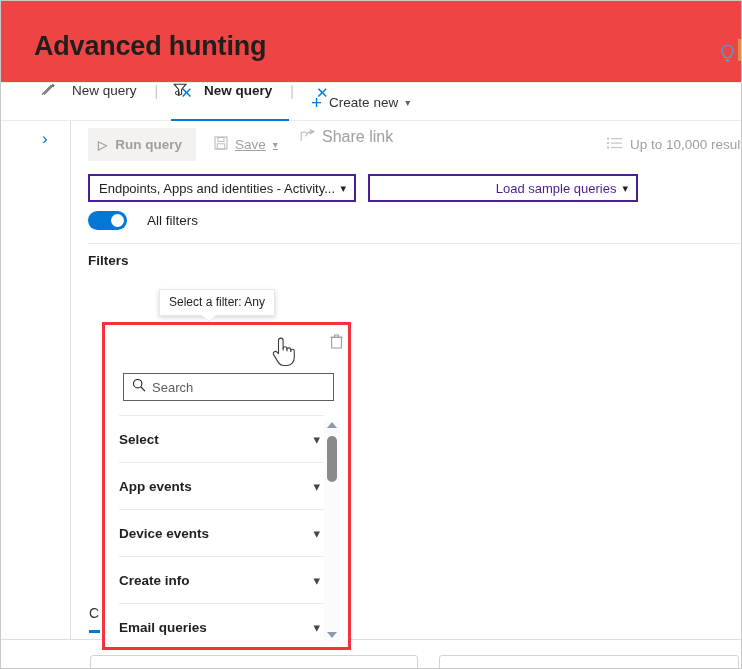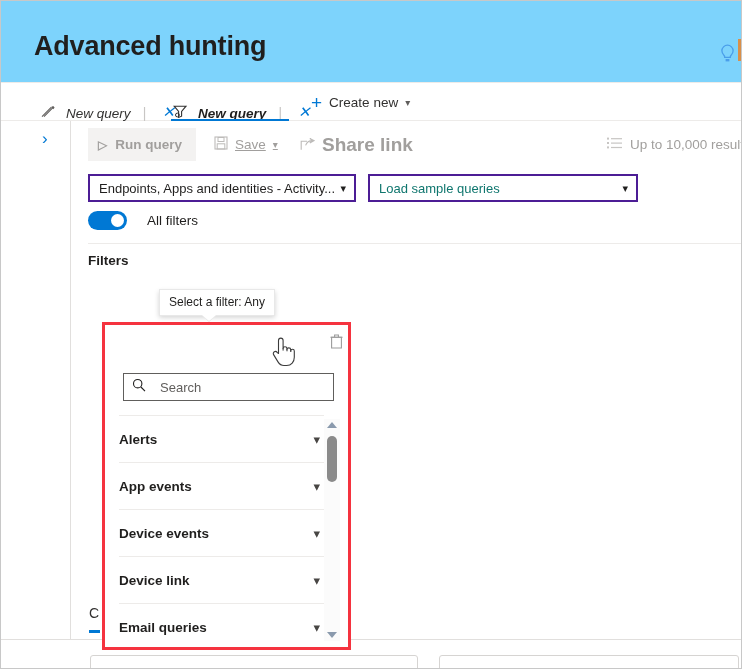--- a/index.html
+++ b/index.html
@@ -14,21 +14,21 @@
     width: 742px; height: 669px;
     background: #ffffff;
     border: 1px solid #c8c8c8;
     overflow: hidden;
   }
 
   
   .page-header {
     position: absolute; left: 0; top: 0; width: 741px; height: 82px;
     border-bottom: 1px solid #edebe9;
-    background: #7dd3fc;
+    background: #ef4444;
   }
   .page-title {
     position: absolute; left: 33px; top: 30px;
     font-size: 27px; font-weight: 700; color: #201f1e;
     letter-spacing: -0.2px;
   }
   .lightbulb-btn {
     position: absolute; left: 714px; top: 40px;
     width: 24px; height: 24px;
     display: flex; align-items: center; justify-content: center;
@@ -38,24 +38,23 @@
     width: 5px; height: 22px; background: #d9904a;
   }
 
   
   .tabbar {
     position: absolute; left: 0; top: 82px; width: 741px; height: 38px;
     border-bottom: 1px solid #edebe9; background: #fff;
   }
   .tab {
     position: absolute; top: 0; height: 38px;
-    display: flex; align-items: flex-end; gap: 10px;
+    display: flex; align-items: flex-start; gap: 16px;
     font-size: 13.5px; color: #323130;
     padding: 0 2px;
-    font-style: italic;
   }
   .tab-1 { left: 38px; }
   .tab-2 { left: 170px; }
   .tab.active .tab-label { font-weight: 700; color: #201f1e; }
   .tab-underline {
     position: absolute; left: 170px; top: 36px; width: 118px; height: 2.5px;
     background: #0078d4;
   }
   .tab-sep {
     color: #c8c6c4; font-size: 14px; margin: 0 2px;
@@ -97,41 +96,41 @@
     font-size: 13.5px; font-weight: 700; color: #a19f9d;
   }
   .play-icon { font-size: 12px; color: #a19f9d; }
   .save-btn {
     position: absolute; left: 142px; top: 7px; height: 33px;
     display: flex; align-items: center; gap: 7px;
     font-size: 13.5px; color: #a19f9d; text-decoration: underline;
   }
   .share-btn {
     position: absolute; left: 228px; top: 7px; height: 33px;
-    display: flex; align-items: center; gap: 7px;
-    font-size: 19px; color: #a19f9d; font-weight: bold;
+    display: flex; gap: 7px;
+    font-size: 16px; color: #a19f9d;
   }
   .results-limit {
     position: absolute; left: 535px; top: 7px; height: 33px;
     display: flex; align-items: center; gap: 8px;
     font-size: 13.5px; color: #a19f9d; white-space: nowrap;
   }
 
   
   .sel {
     position: absolute; height: 28px;
     border: 2px solid #4c1d95; background: #fff;
     display: flex; align-items: center;
     font-size: 13px; color: #201f1e;
     padding: 0 8px 0 9px;
   }
   .sel-scope { left: 16px; top: 53px; width: 268px; }
   .sel-samples { left: 296px; top: 53px; width: 270px; }
   .sel-text { flex: 1; overflow: hidden; white-space: nowrap; text-overflow: clip; }
-  .sel-text.ph { color: #0f766e; }
+  .sel-text.ph { color: #4c1d95; text-align: right; }
   .sel-chev { color: #201f1e; font-size: 11px; margin-left: 6px; }
 
   
   .toggle-row {
     position: absolute; left: 16px; top: 90px;
     display: flex; align-items: center; gap: 20px;
   }
   .toggle {
     width: 39px; height: 19px; border-radius: 10px; background: #0078d4;
     position: relative;
@@ -217,21 +216,21 @@
   }
   .trash-btn {
     position: absolute; left: 222px; top: 6px;
     width: 18px; height: 20px;
     display: flex; align-items: center; justify-content: center;
   }
   .search-wrap {
     position: absolute; left: 18px; top: 48px;
     width: 211px; height: 28px;
     border: 1px solid #605e5c; background: #fff;
-    display: flex; align-items: center; padding-left: 8px; gap: 14px;
+    display: flex; align-items: center; padding-left: 8px; gap: 6px;
   }
   .search-ph {
     font-size: 13px; color: #605e5c; position: relative;
   }
 
   .opt-list {
     position: absolute; left: 14px; top: 90px; width: 205px;
   }
   .opt {
     position: relative; height: 47px;
@@ -423,33 +422,33 @@
         <svg width="14" height="14" viewBox="0 0 14 14" aria-hidden="true">
           <circle cx="5.7" cy="5.7" r="4.2" fill="none" stroke="#201f1e" stroke-width="1.1"></circle>
           <path d="M8.9 9 L13 13.2" stroke="#201f1e" stroke-width="1.1" fill="none"></path>
         </svg>
       </span>
       <span class="search-ph">Search</span>
     </div>
 
     <div class="opt-list">
       <div class="opt">
-        <span>Alerts</span>
+        <span>Select</span>
         <span class="opt-chev">▾</span>
       </div>
       <div class="opt">
         <span>App events</span>
         <span class="opt-chev">▾</span>
       </div>
       <div class="opt">
         <span>Device events</span>
         <span class="opt-chev">▾</span>
       </div>
       <div class="opt">
-        <span>Device link</span>
+        <span>Create info</span>
         <span class="opt-chev">▾</span>
       </div>
       <div class="opt">
         <span>Email queries</span>
         <span class="opt-chev">▾</span>
       </div>
     </div>
   </div>
 
   <div class="sb-track">

